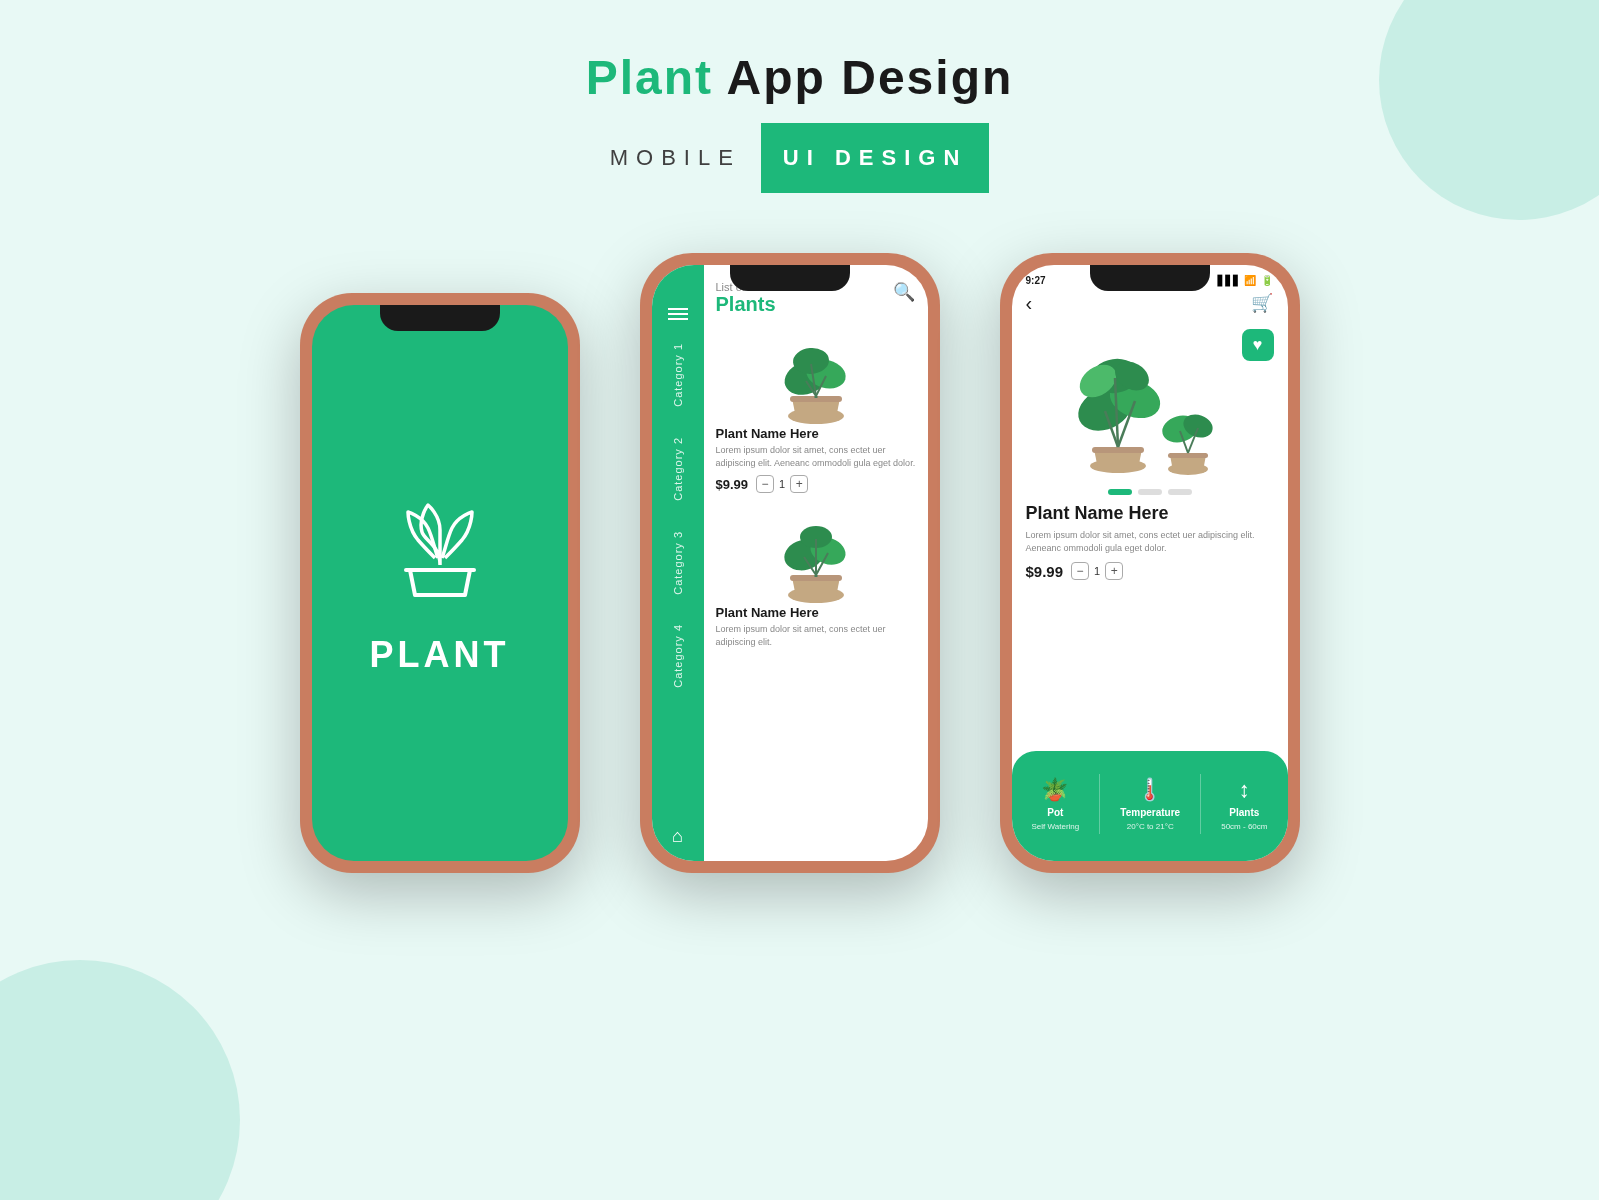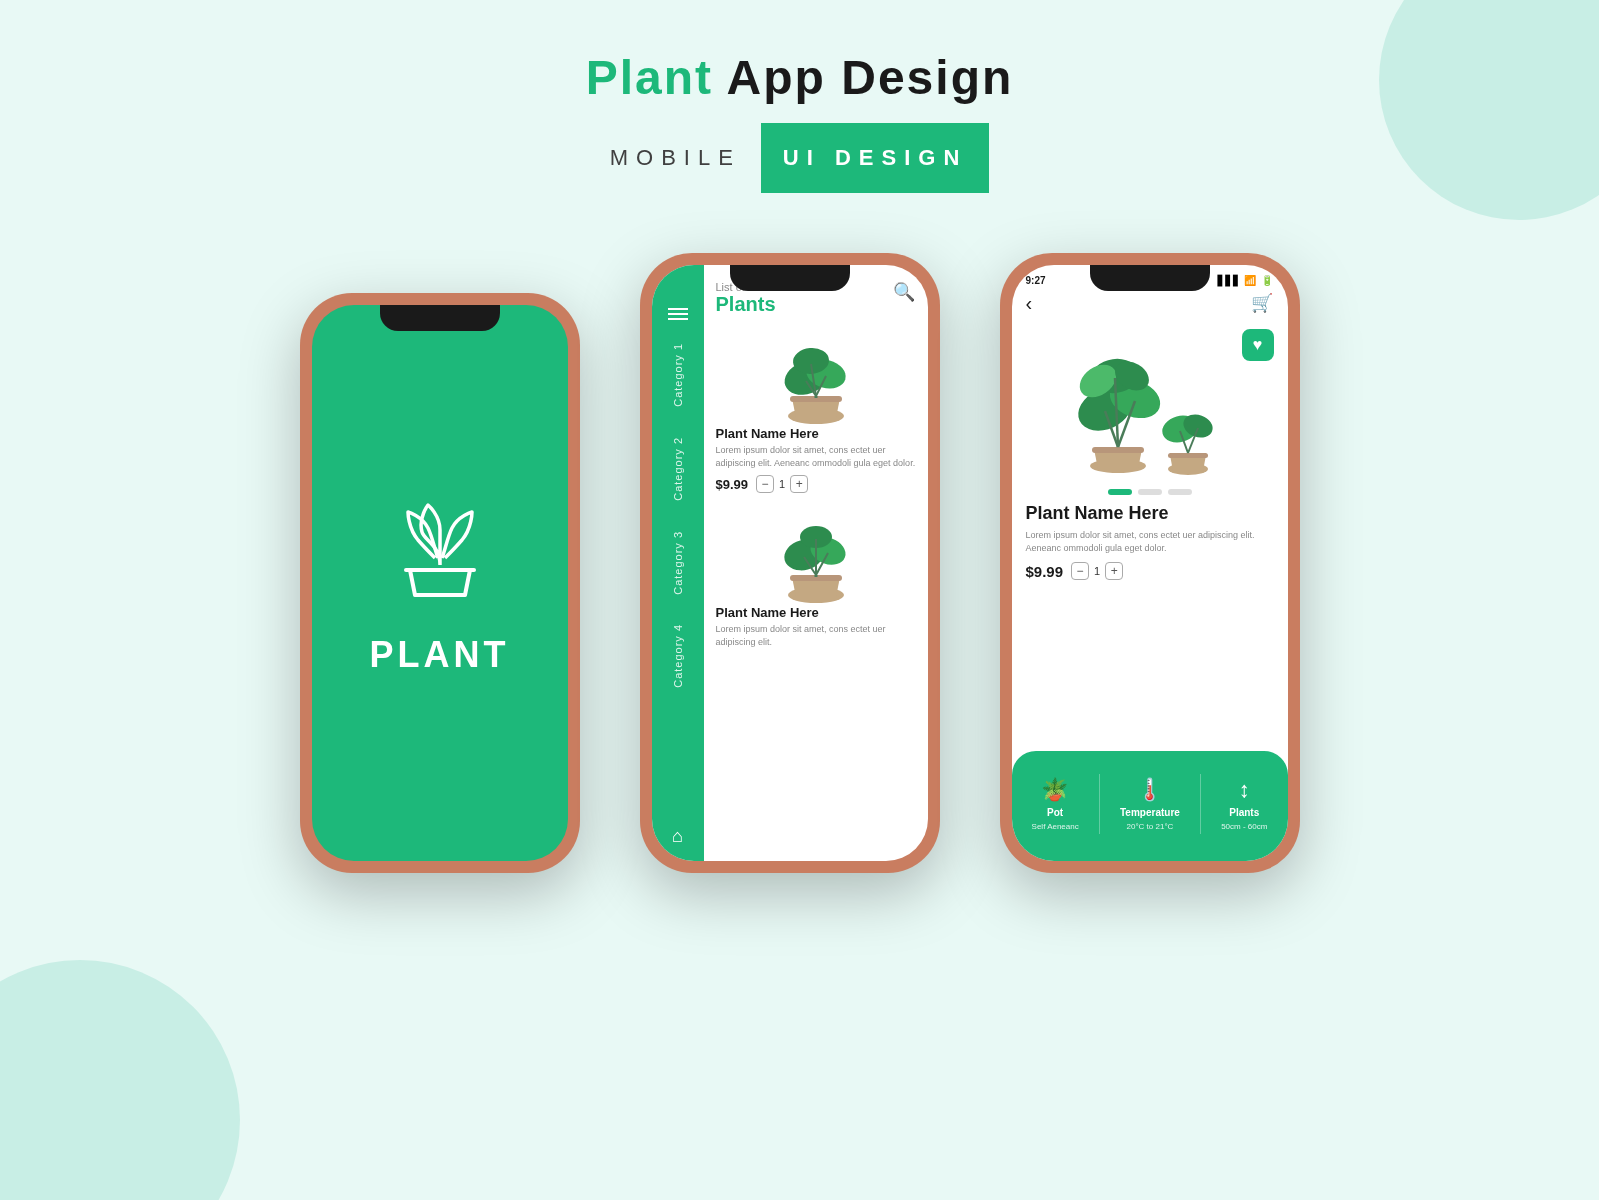--- a/index.html
+++ b/index.html
@@ -605,21 +605,21 @@
               <span class="qty-num">1</span>
               <div class="qty-btn">+</div>
             </div>
           </div>
         </div>
 
         <div class="detail-bottom-bar">
           <div class="info-item">
             <span class="info-icon">🪴</span>
             <span class="info-label">Pot</span>
-            <span class="info-sub">Self Aeneanc</span>
+            <span class="info-sub">Self Watering</span>
           </div>
           <div class="info-divider"></div>
           <div class="info-item">
             <span class="info-icon">🌡️</span>
             <span class="info-label">Temperature</span>
             <span class="info-sub">20°C to 21°C</span>
           </div>
           <div class="info-divider"></div>
           <div class="info-item">
             <span class="info-icon" style="font-size:22px;color:#fff;font-weight:700;">↕</span>

